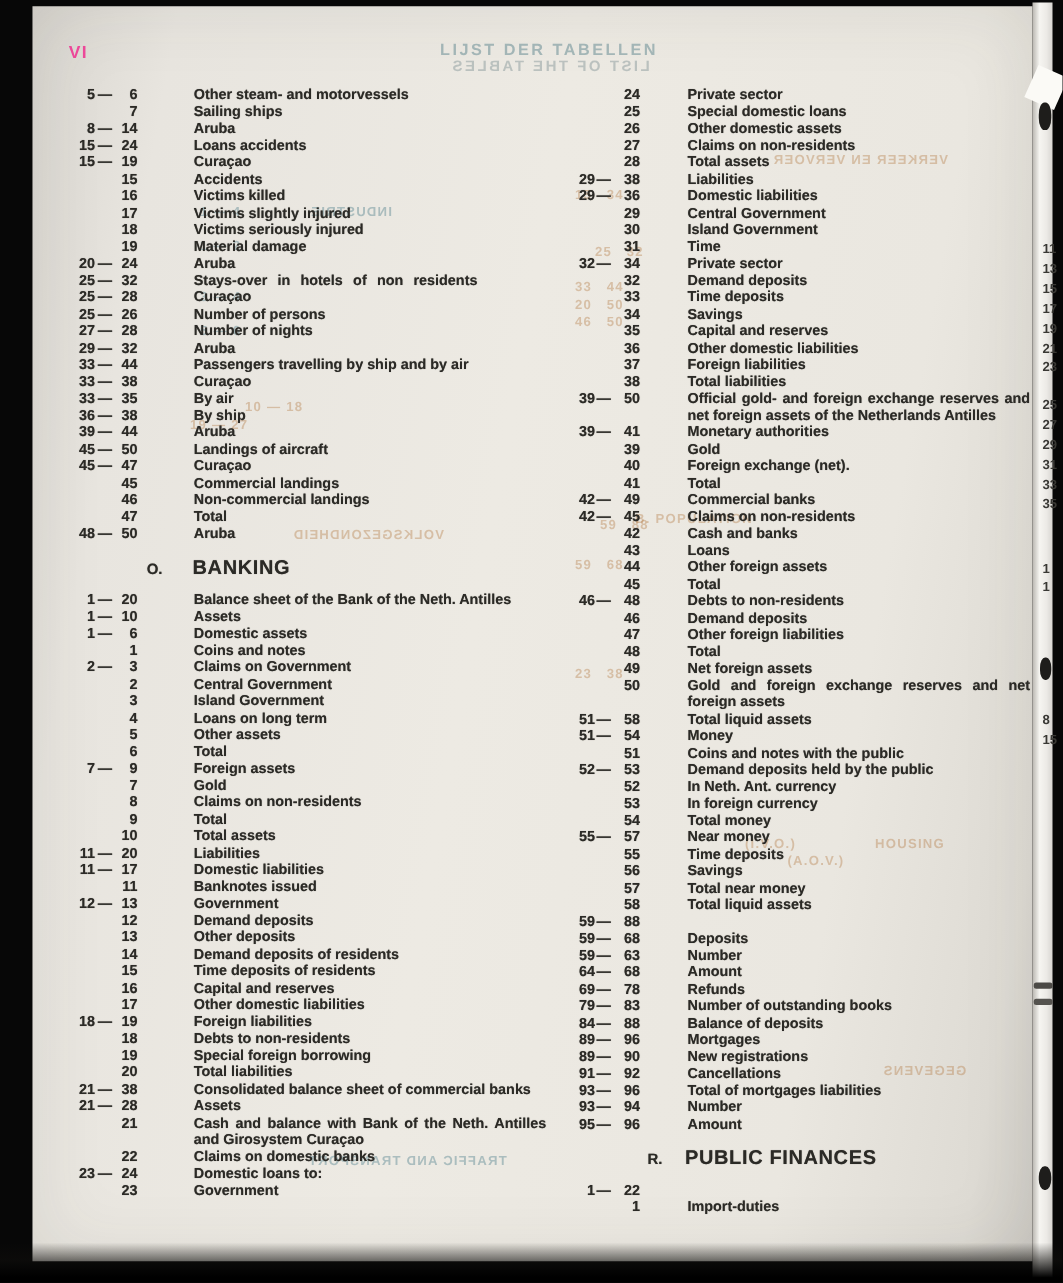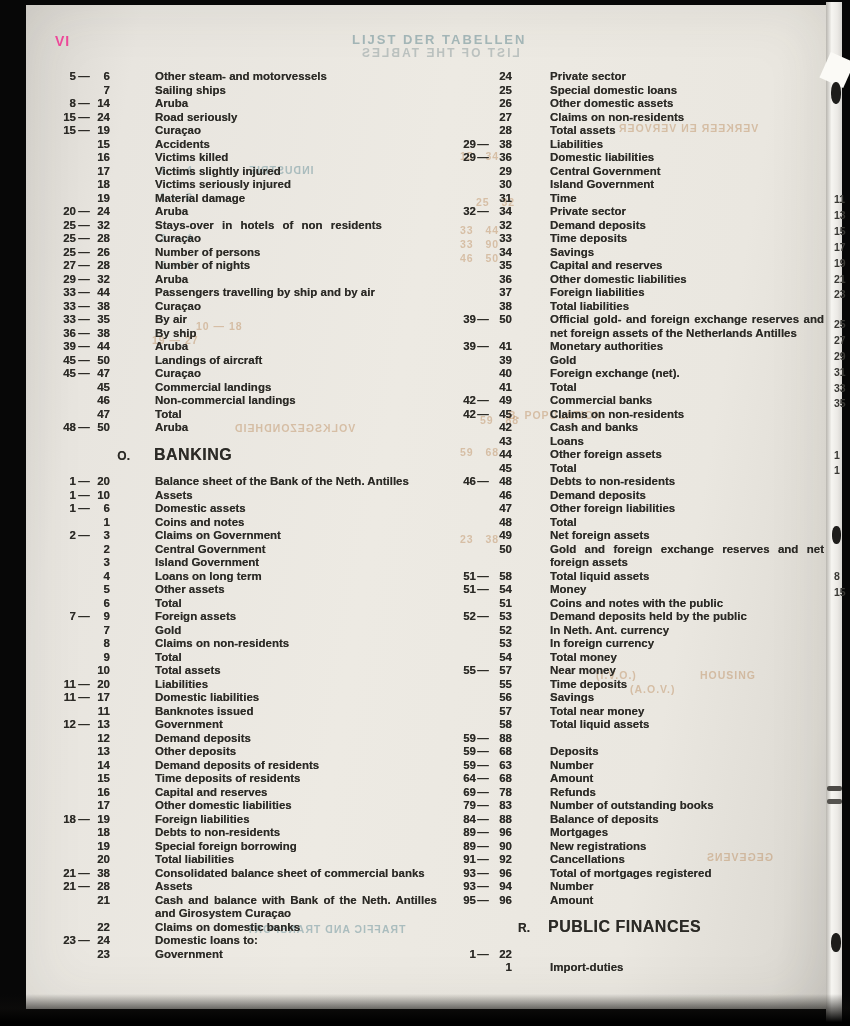--- a/index.html
+++ b/index.html
@@ -90,21 +90,21 @@
 <body>
 
 <div class="scan">
   <div class="sheet"></div>
 
   <div id="ghost-layer">
       <span class="ghost tone-sepia mir" style="left: 618px; top: 122px;">VERKEER EN VERVOER</span>
       <span class="ghost tone-sepia" style="left: 460px; top: 150px;">15   34</span>
       <span class="ghost tone-sepia" style="left: 476px; top: 196px;">25   32</span>
       <span class="ghost tone-sepia" style="left: 460px; top: 224px;">33   44</span>
-      <span class="ghost tone-sepia" style="left: 460px; top: 238px;">33   90</span>
+      <span class="ghost tone-sepia" style="left: 460px; top: 238px;">20   50</span>
       <span class="ghost tone-sepia" style="left: 460px; top: 252px;">46   50</span>
       <span class="ghost tone-teal" style="left: 160px; top: 164px;">1 — 4</span>
       <span class="ghost tone-teal mir" style="left: 248px; top: 164px;">INDUSTRIE</span>
       <span class="ghost tone-teal" style="left: 160px; top: 191px;">1 — 2</span>
       <span class="ghost tone-teal" style="left: 160px; top: 232px;">3 — 4</span>
       <span class="ghost tone-teal" style="left: 160px; top: 259px;">5 — 6</span>
       <span class="ghost tone-sepia" style="left: 152px; top: 320px; margin-left: 44px;">10 — 18</span>
       <span class="ghost tone-sepia" style="left: 152px; top: 334px;">19 — 27</span>
       <span class="ghost tone-sepia" style="left: 508px; top: 409px;">B. POPULATION</span>
       <span class="ghost tone-sepia mir" style="left: 234px; top: 422px;">VOLKSGEZONDHEID</span>
@@ -138,21 +138,21 @@
       <div class="row">
         <span class="n1">8</span>
         <span class="dash">—</span>
         <span class="n2">14</span>
         <span class="label">Aruba</span>
       </div>
       <div class="row">
         <span class="n1">15</span>
         <span class="dash">—</span>
         <span class="n2">24</span>
-        <span class="label">Road seriously</span>
+        <span class="label">Loans accidents</span>
       </div>
       <div class="row">
         <span class="n1">15</span>
         <span class="dash">—</span>
         <span class="n2">19</span>
         <span class="label">Curaçao</span>
       </div>
       <div class="row">
         <span class="n1"></span>
         <span class="dash"></span>
@@ -839,21 +839,21 @@
       <div class="row">
         <span class="n1">91</span>
         <span class="dash">—</span>
         <span class="n2">92</span>
         <span class="label">Cancellations</span>
       </div>
       <div class="row">
         <span class="n1">93</span>
         <span class="dash">—</span>
         <span class="n2">96</span>
-        <span class="label">Total of mortgages registered</span>
+        <span class="label">Total of mortgages liabilities</span>
       </div>
       <div class="row">
         <span class="n1">93</span>
         <span class="dash">—</span>
         <span class="n2">94</span>
         <span class="label">Number</span>
       </div>
       <div class="row">
         <span class="n1">95</span>
         <span class="dash">—</span>

